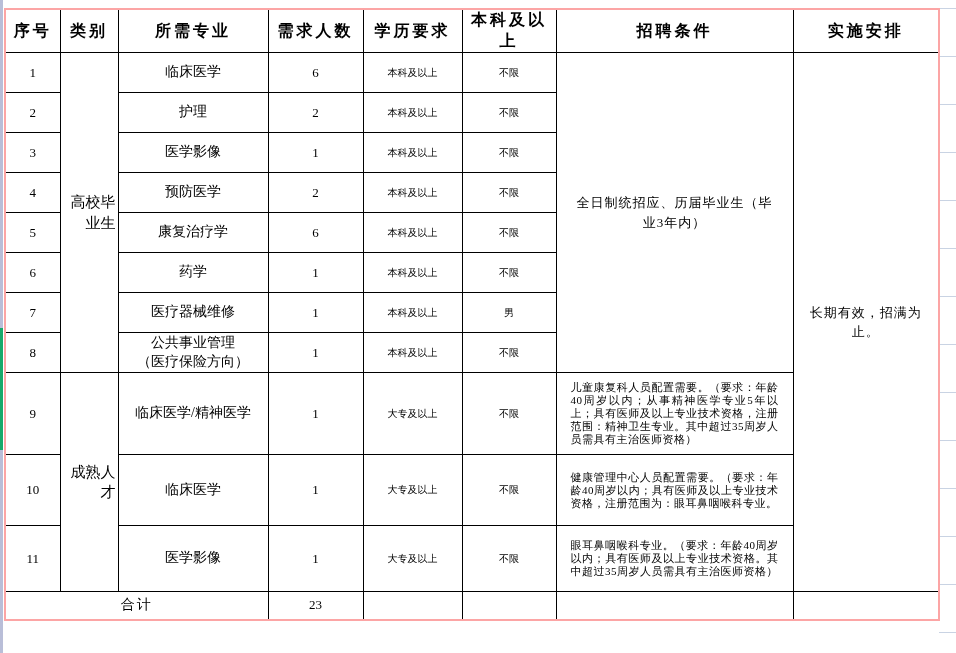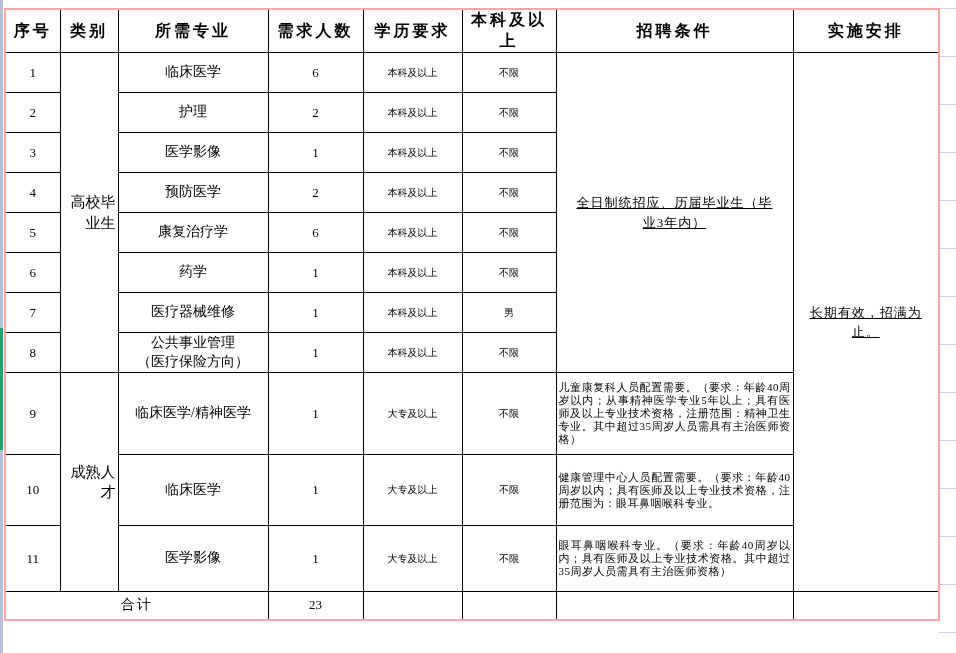--- a/index.html
+++ b/index.html
@@ -36,26 +36,26 @@
   tr { height:40px; }
   tr.h82 { height:82px; }
   tr.h71 { height:71px; }
   tr.h66 { height:66px; }
   tr.h36 { height:28px; }
   th { font-size:16px; font-weight:bold; letter-spacing:3px; }
   td.num  { font-size:13px; }
   td.txt  { font-size:10px; }
   td.cat  { font-size:15px; line-height:1.35;text-align:right; }
   td.major{ font-size:14px; white-space:pre-line; line-height:1.3; }
-  td.cond-lg { font-size:13px; letter-spacing:1px; line-height:1.5; padding:0 16px;text-decoration:underline; }
+  td.cond-lg { font-size:13px; letter-spacing:1px; line-height:1.5; padding:0 16px; }
   td.cond-sm {
     font-size:11px; text-align:justify; text-align-last:left;
-    line-height:13px; padding:1px 2px; letter-spacing:0.5px;
+    line-height:13px; padding:1px 14px; letter-spacing:0.5px;
   }
-  td.arr { font-size:13px; letter-spacing:1px; line-height:1.5; padding:0 4px;text-decoration:underline; }
+  td.arr { font-size:13px; letter-spacing:1px; line-height:1.5; padding:0 4px; }
   td.total-label { font-size:14px; letter-spacing:2px; }
 </style>
 </head>
 <body>
 
 <div class="left-strip"></div>
 <div class="selection-green"></div>
 <div class="right-grid"></div>
 
 <table class="sheet">

